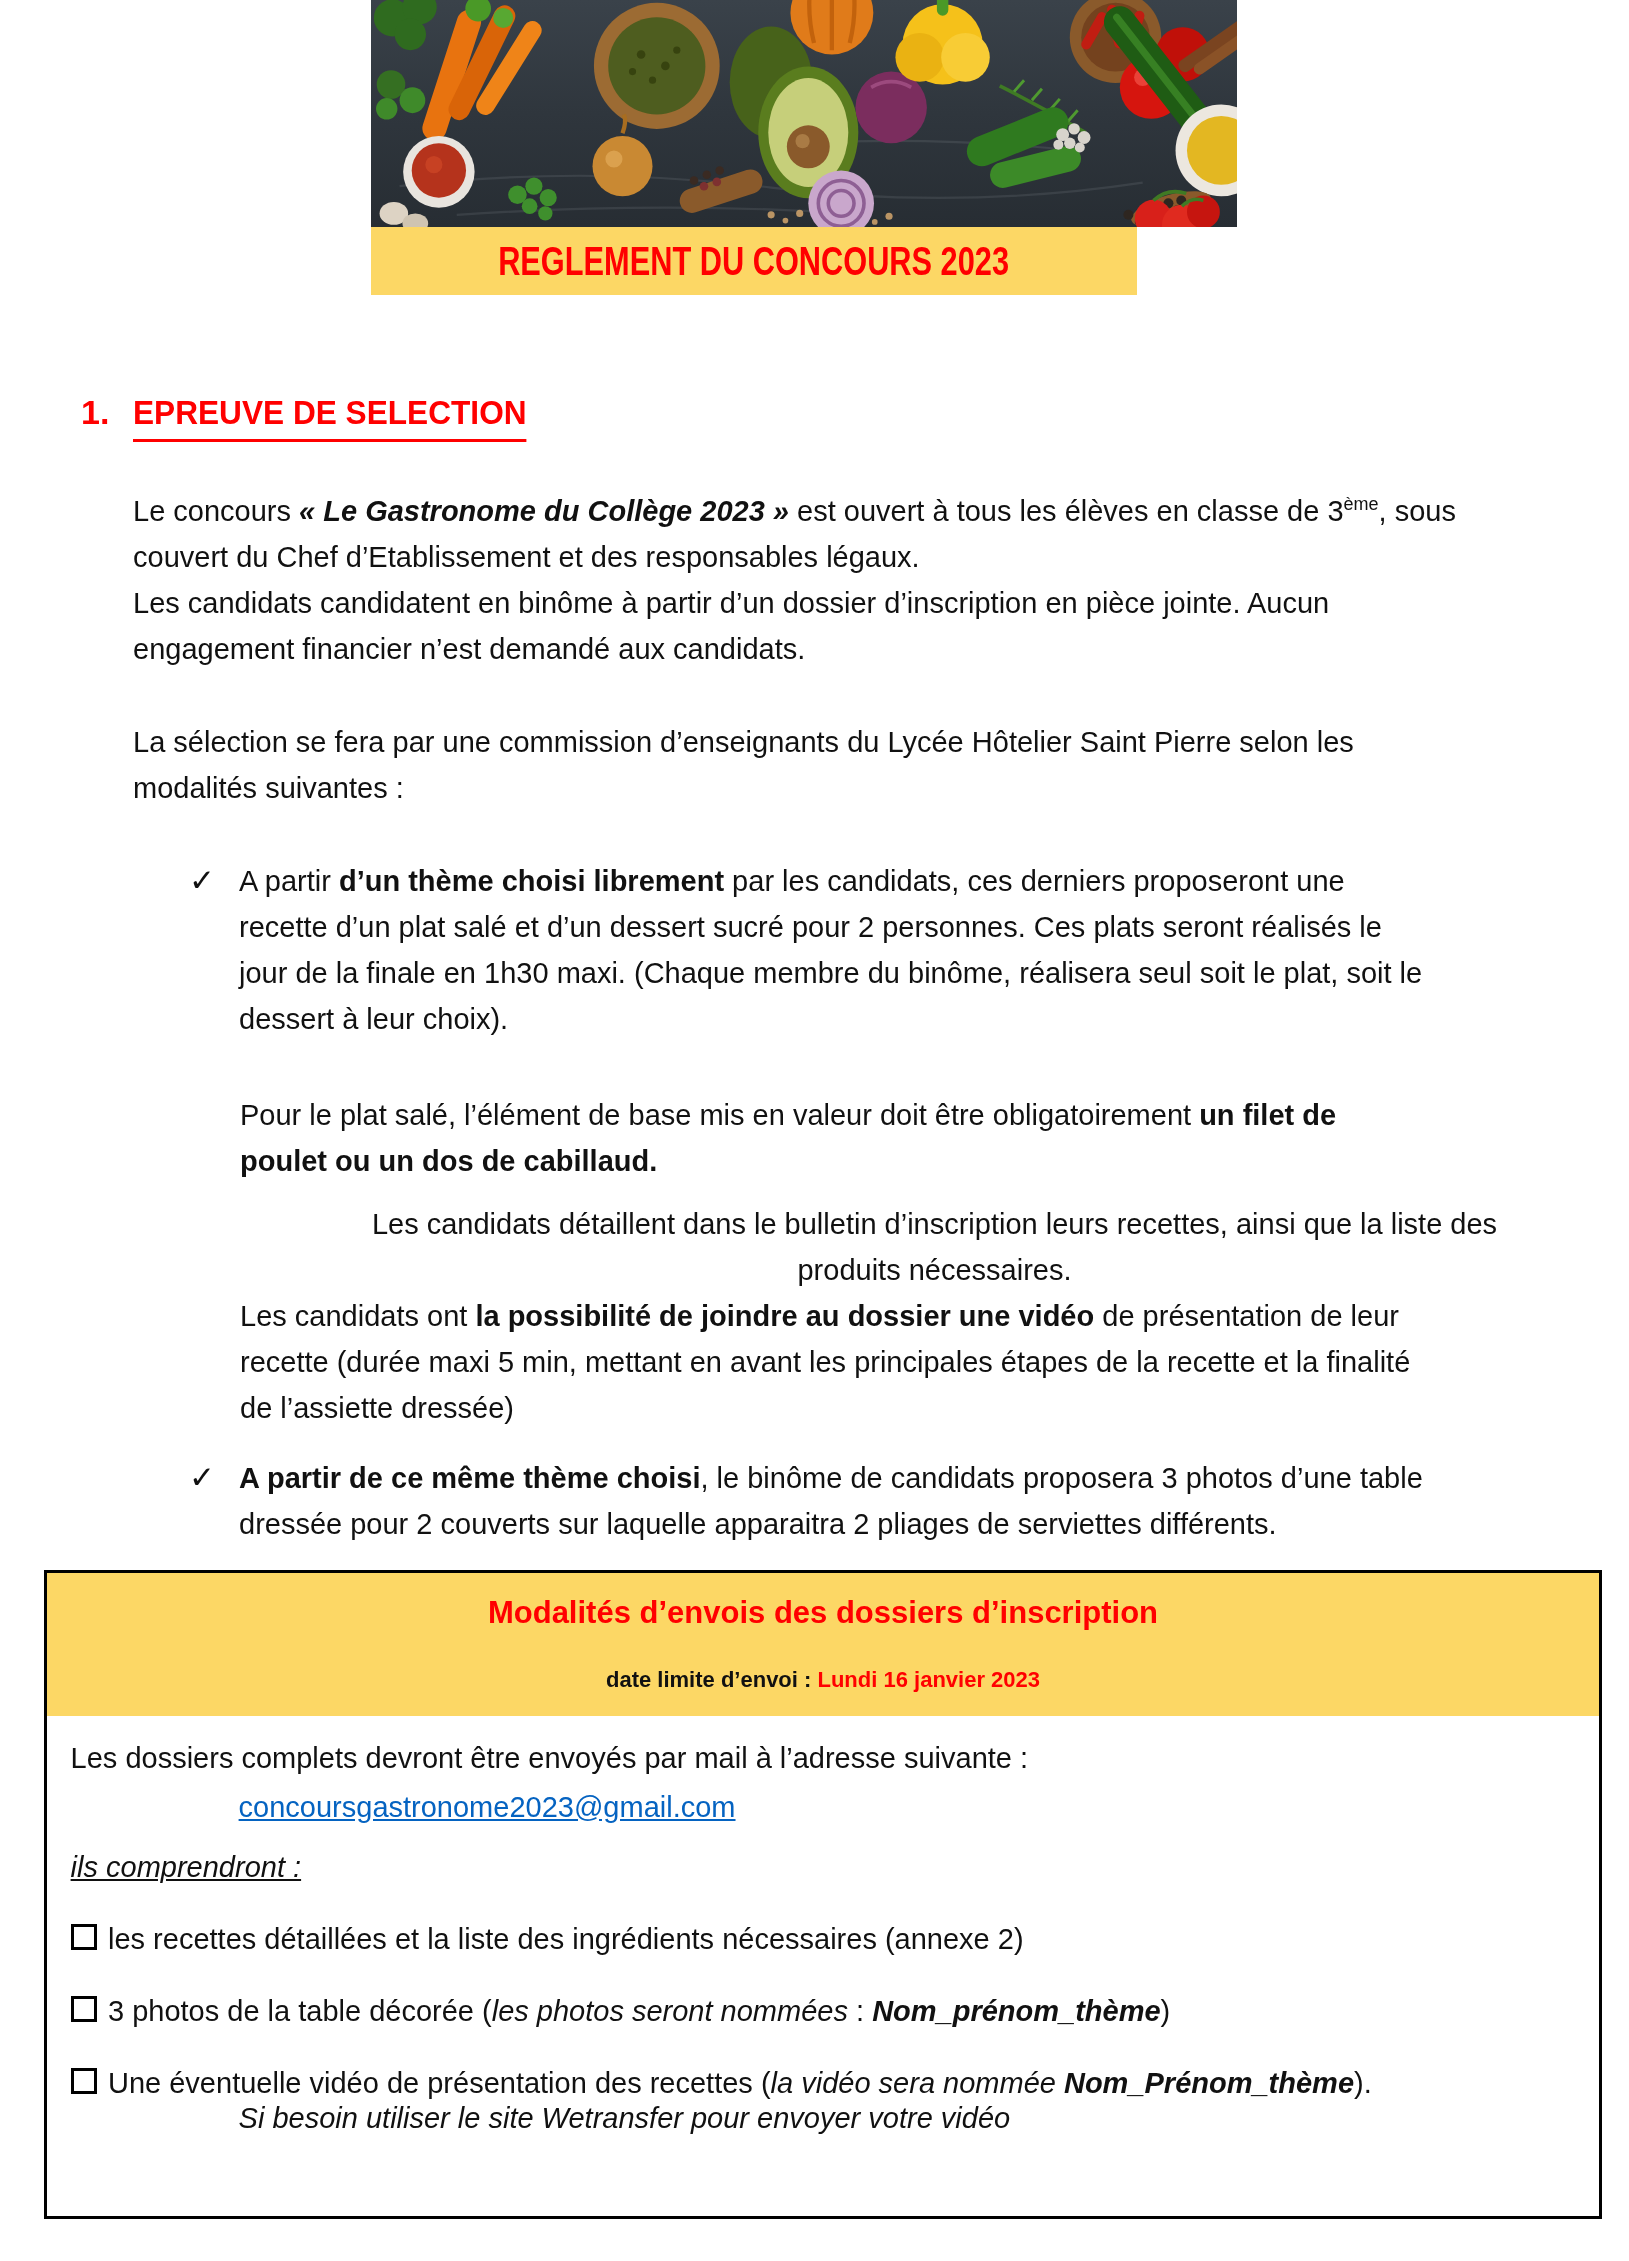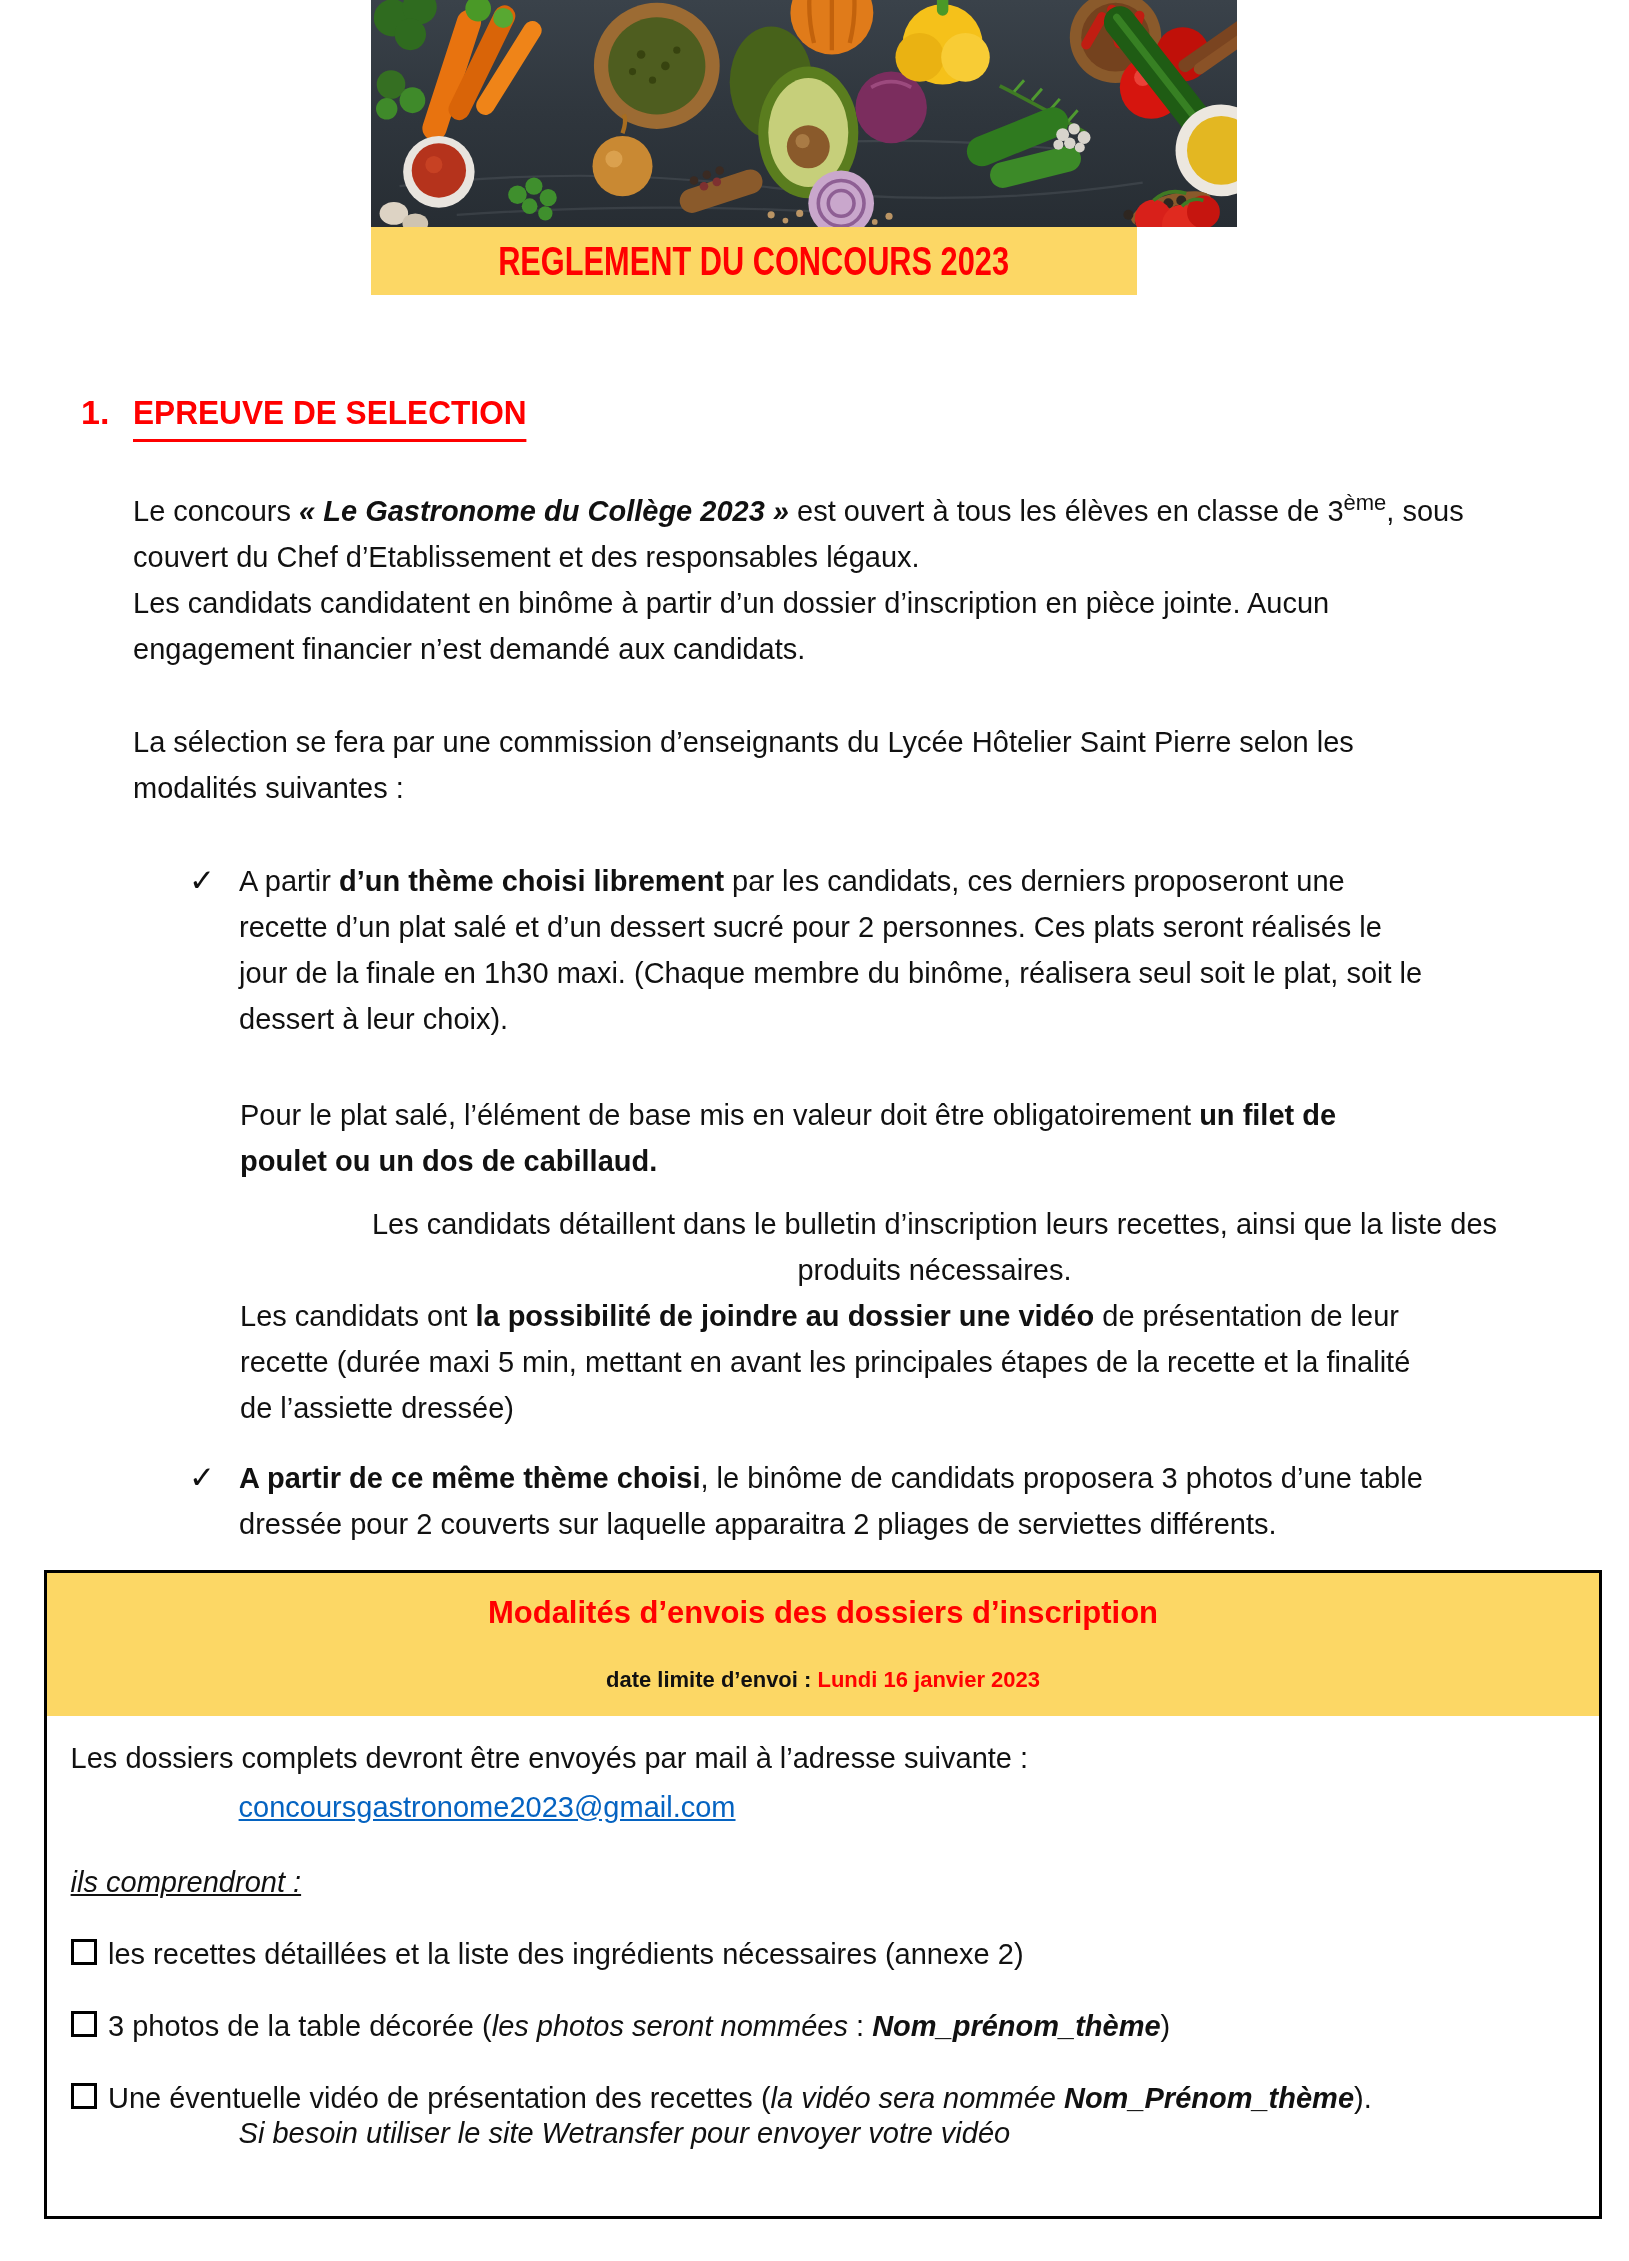--- a/index.html
+++ b/index.html
@@ -37,21 +37,21 @@
     border-bottom:3.6px solid #FF0000;padding-bottom:7.1px;
     transform:scaleX(0.93);transform-origin:left center;
     white-space:nowrap;
   }
   
   .content{margin-left:133px;margin-top:46px;font-size:29px;}
   .line{white-space:nowrap;line-height:46px;height:46px;}
   .b{font-weight:bold;}
   .i{font-style:italic;}
   .bi{font-weight:bold;font-style:italic;}
-  sup.s{font-size:22px;vertical-align:super;line-height:0;text-align:right;}
+  sup.s{font-size:18px;vertical-align:super;line-height:0;text-align:right;}
   .p1{margin-bottom:47px;}
   .p2{margin-bottom:47px;}
   .bl1{margin-bottom:50px;}
   .sp1{margin-bottom:17px;}
   .sp2{text-align:center;}
   .sp3{margin-bottom:24px;}
   .bl2{margin-bottom:23px;}
   .bullet{display:flex;margin-left:56px;}
   .check{width:50px;line-height:46px;font-size:31px;color:#111;}
   .sub{margin-left:107px;}
@@ -65,21 +65,21 @@
     box-sizing:border-box;height:143px;background:#FCD765;
     text-align:center;padding-top:20px;
   }
   .bh1{font-size:31px;font-weight:bold;color:#FF0000;line-height:40px;}
   .bh2{font-size:22px;font-weight:bold;color:#111111;line-height:40px;margin-top:27px;}
   .bh2 .red{color:#FF0000;}
   .box-body{padding:18.6px 21.4px 0 23.6px;font-size:29px;}
   .bb-intro{line-height:46px;height:46px;white-space:nowrap;}
   .email-line{margin-left:168px;margin-top:2.9px;line-height:46px;height:46px;}
   .email-link{color:#0563C1;text-decoration:underline;cursor:pointer;}
-  .ils{margin-top:29px;line-height:46px;height:46px;font-style:italic;text-decoration:underline;white-space:nowrap;}
+  .ils{margin-top:14px;line-height:46px;height:46px;font-style:italic;text-decoration:underline;white-space:nowrap;}
   .item{display:flex;align-items:flex-start;margin-top:26px;line-height:46px;white-space:nowrap;}
   .item:first-of-type{margin-top:27px;}
   .cbx{
     flex:0 0 auto;display:inline-block;box-sizing:border-box;
     width:26px;height:26px;border:3.6px solid #000000;background:#fff;
     margin-right:11.4px;margin-top:8.6px;
   }
   .footnote{margin-left:168px;margin-top:-5.7px;line-height:36px;font-style:italic;white-space:nowrap;}
 </style>
 </head>

